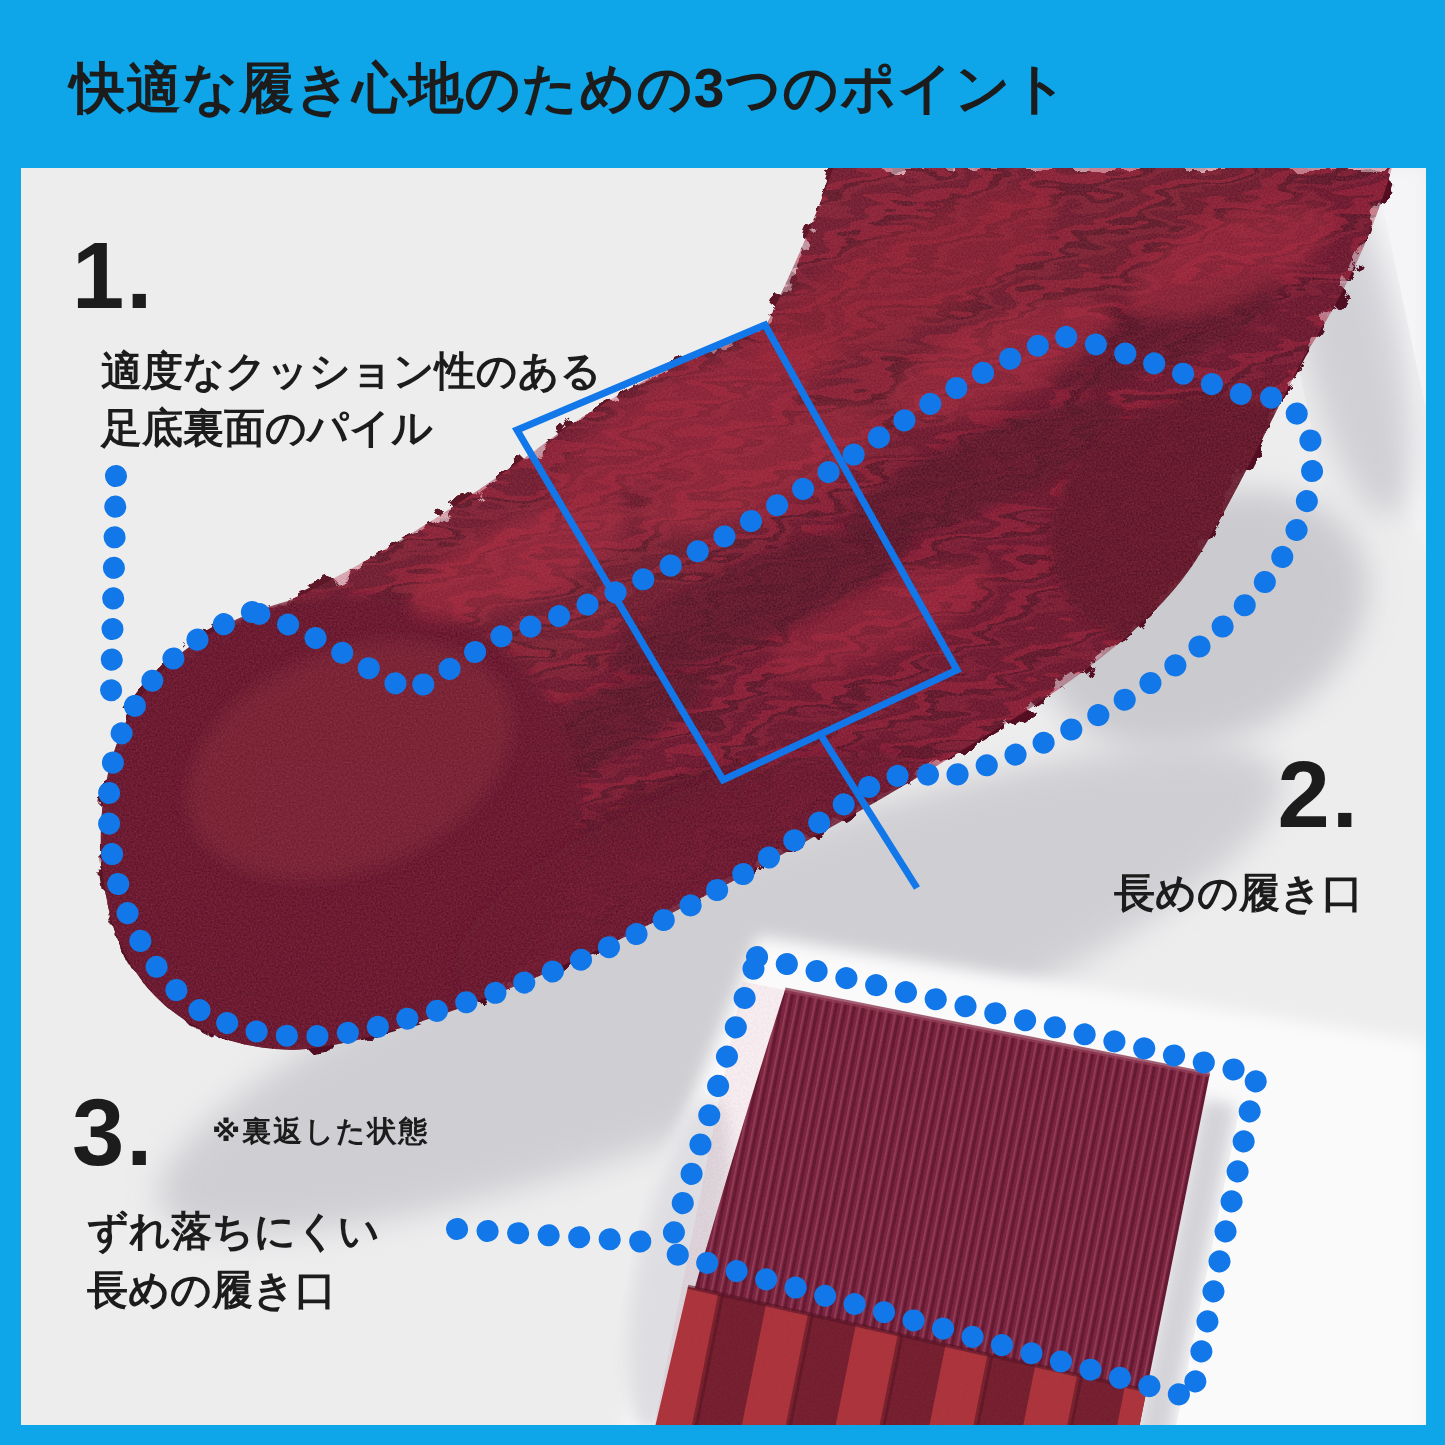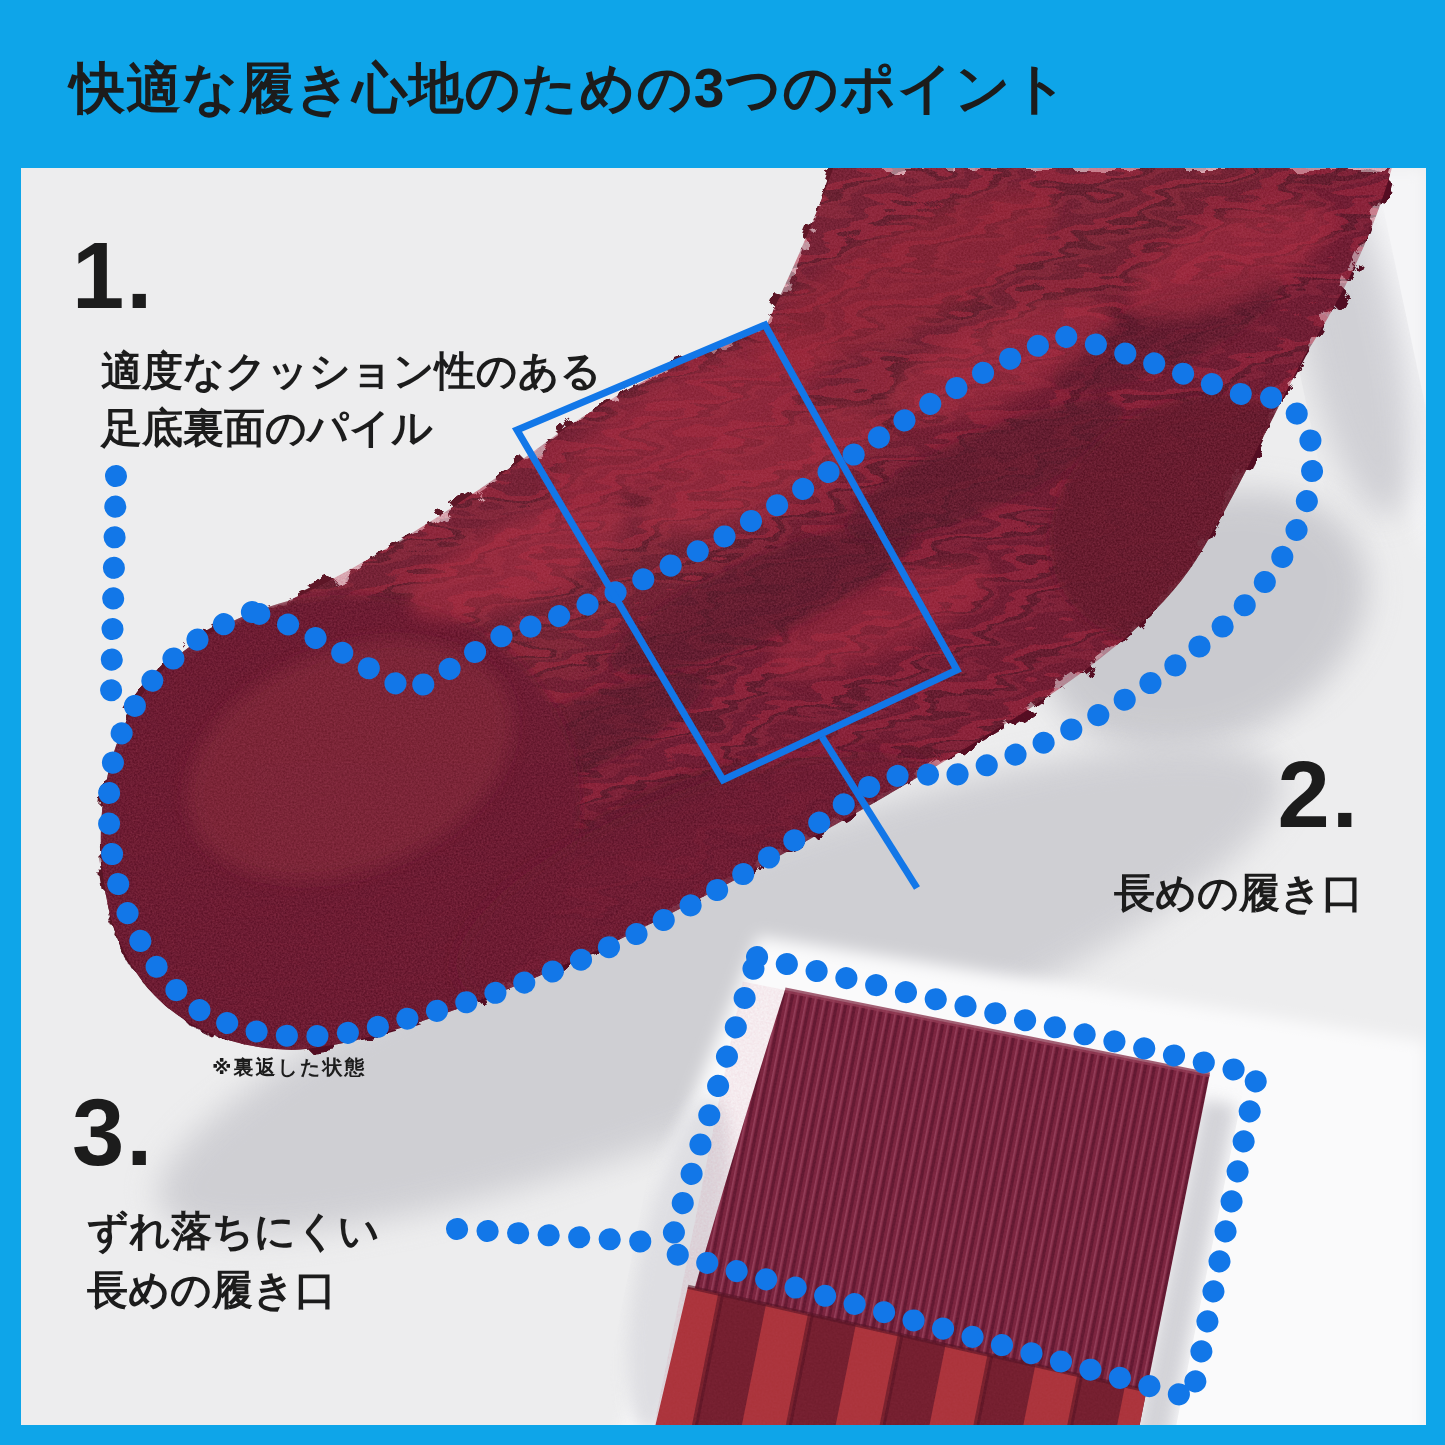--- a/index.html
+++ b/index.html
@@ -9,21 +9,21 @@
   .txt{position:absolute;font-weight:800;color:#1c1c1c;white-space:nowrap;}
   .title{left:70px;top:52px;font-size:55px;letter-spacing:1px;}
   .num{font-size:94px;line-height:1;letter-spacing:2px;}
   .n1{left:72px;top:229px;}
   .n2{right:85px;top:748px;text-align:right;}
   .n3{left:72px;top:1086px;}
   .body{font-size:41px;line-height:57px;}
   .b1{left:101px;top:343px;}
   .b2{right:82px;top:865px;text-align:right;line-height:56px;}
   .b3{left:87px;top:1202px;line-height:59px;}
-  .note{left:212px;top:1054px;font-size:20px;letter-spacing:2px;}
+  .note{left:212px;top:1112px;font-size:29px;letter-spacing:2px;}
 </style>
 </head>
 <body>
 
 <div class="canvas">
 
 <svg class="art" width="1445" height="1445" viewBox="0 0 1445 1445">
   <defs>
     <clipPath id="panelClip">
           <rect x="21" y="168" width="1405" height="1257"></rect>

